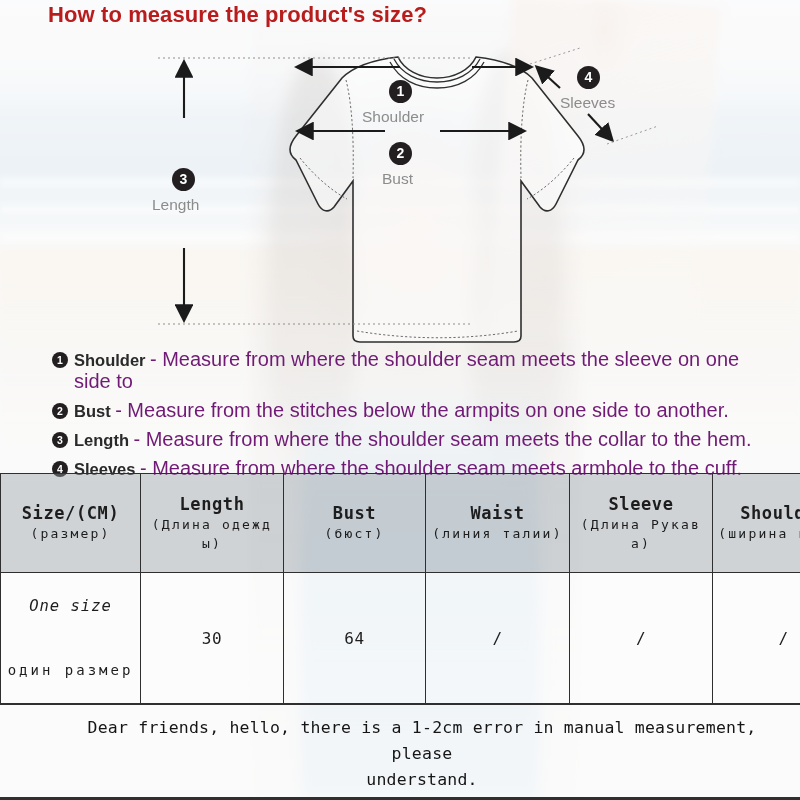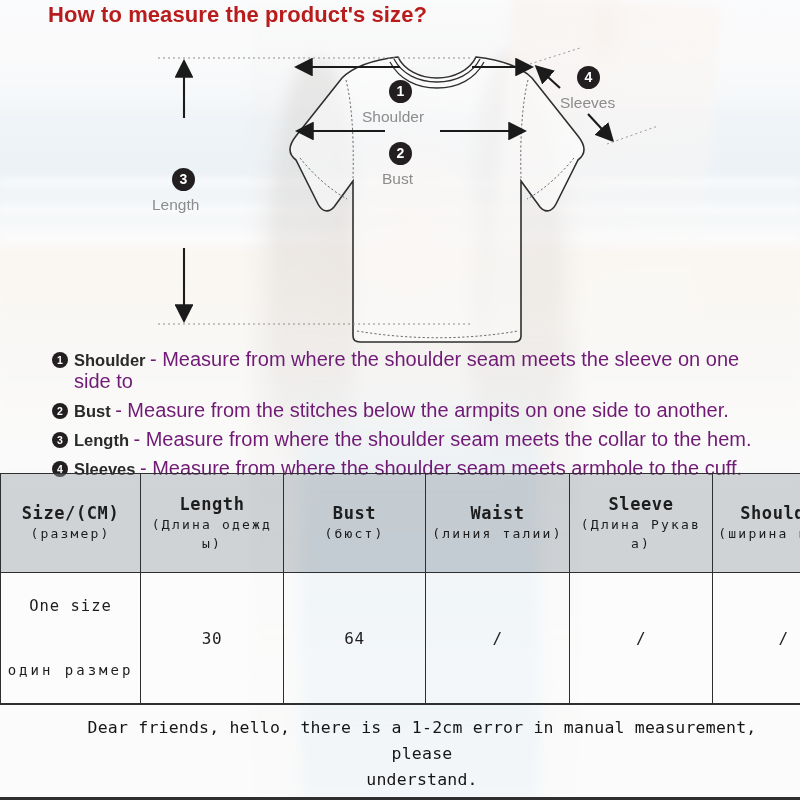--- a/index.html
+++ b/index.html
@@ -226,20 +226,21 @@
     font-size: 13px;
     letter-spacing: 2.2px;
     line-height: 19px;
     word-break: break-all;
   }
   .cell-en {
     display: block;
     font-size: 15.5px;
     letter-spacing: 1px;
     line-height: 24px;
+    font-style: italic;
   }
   .cell-ru {
     display: block;
     font-size: 14px;
     letter-spacing: 3px;
     line-height: 24px;
     word-break: break-all;
     margin-top: 40px;
   }
   .cell-val {

